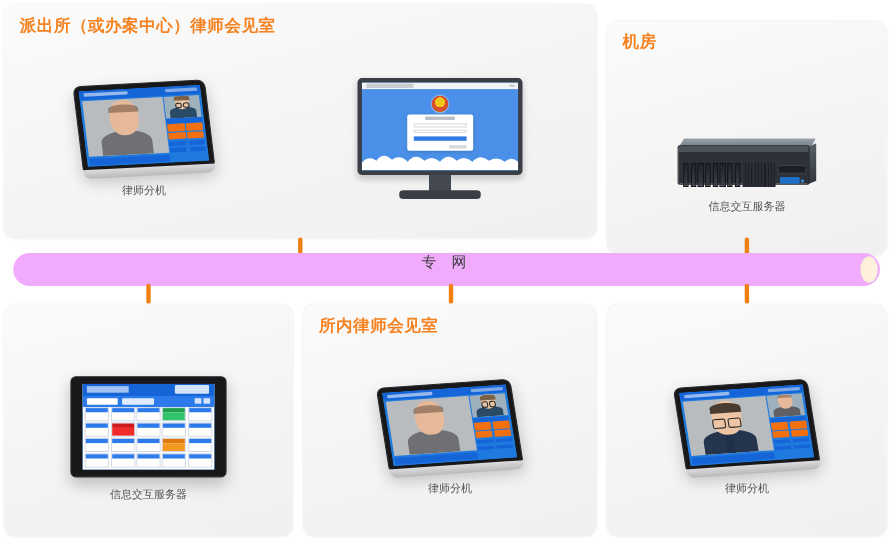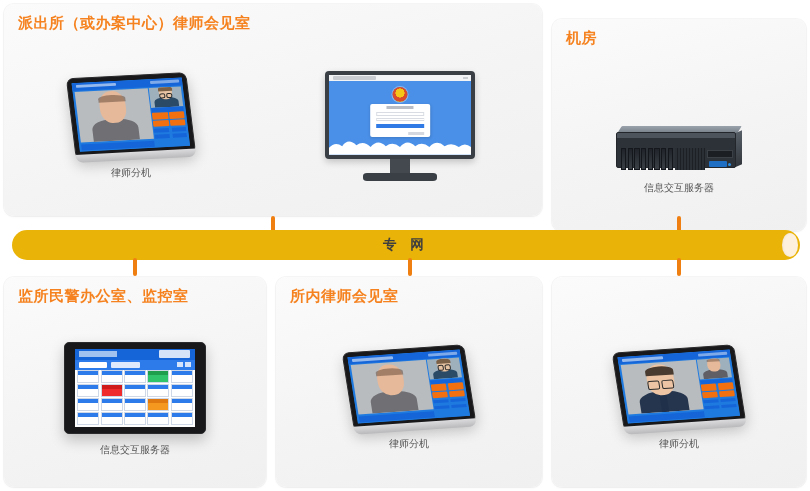--- a/index.html
+++ b/index.html
@@ -38,23 +38,23 @@
     margin-top:9px;
     color:#555555;
     font-size:10px;
     white-space:nowrap;
   }
   .devbox{display:flex;align-items:center;justify-content:center;}
 
   
   .netbar{
     position:absolute;left:12px;top:230px;width:788px;height:30px;
-    background:#eab308;
+    background:#f0abfc;
     border-radius:15px;
-    display:flex;align-items:center;justify-content:center;font-weight:bold;
+    display:flex;align-items:flex-start;justify-content:center;
   }
   .netbar .cap{
     position:absolute;right:2px;top:3px;width:16px;height:24px;
     background:#fdf0dd;border-radius:50%;
     box-shadow:inset 1px 0 2px rgba(0,0,0,0.05);
   }
   .netbar-label{
     color:#3e3e3e;font-size:13.5px;letter-spacing:5px;
     position:relative;z-index:2;
   }
@@ -327,21 +327,20 @@
   <div class="netbar">
     <span class="netbar-label">专 网</span>
     <span class="cap"></span>
   </div>
 
   <div class="conn" style="left:133px;top:258px;height:18px;"></div>
   <div class="conn" style="left:408px;top:258px;height:18px;"></div>
   <div class="conn" style="left:677px;top:258px;height:18px;"></div>
 
   <div class="panel" style="left:4px;top:277px;width:262px;height:210px;">
-    <div class="panel-title">监所民警办公室、监控室</div>
     <div class="slots">
       <div class="slot">
         <div class="devbox">
           <div class="tablet" style="width:142px;height:92px;">
             <div class="frame" style="border-radius:5px;"></div>
             <div class="screen" style="left:11px;top:7px;right:11px;bottom:7px;">
               <div class="dash">
                 <div class="dash-top">
                     <div class="title"></div>
                     <div class="clock"></div>

